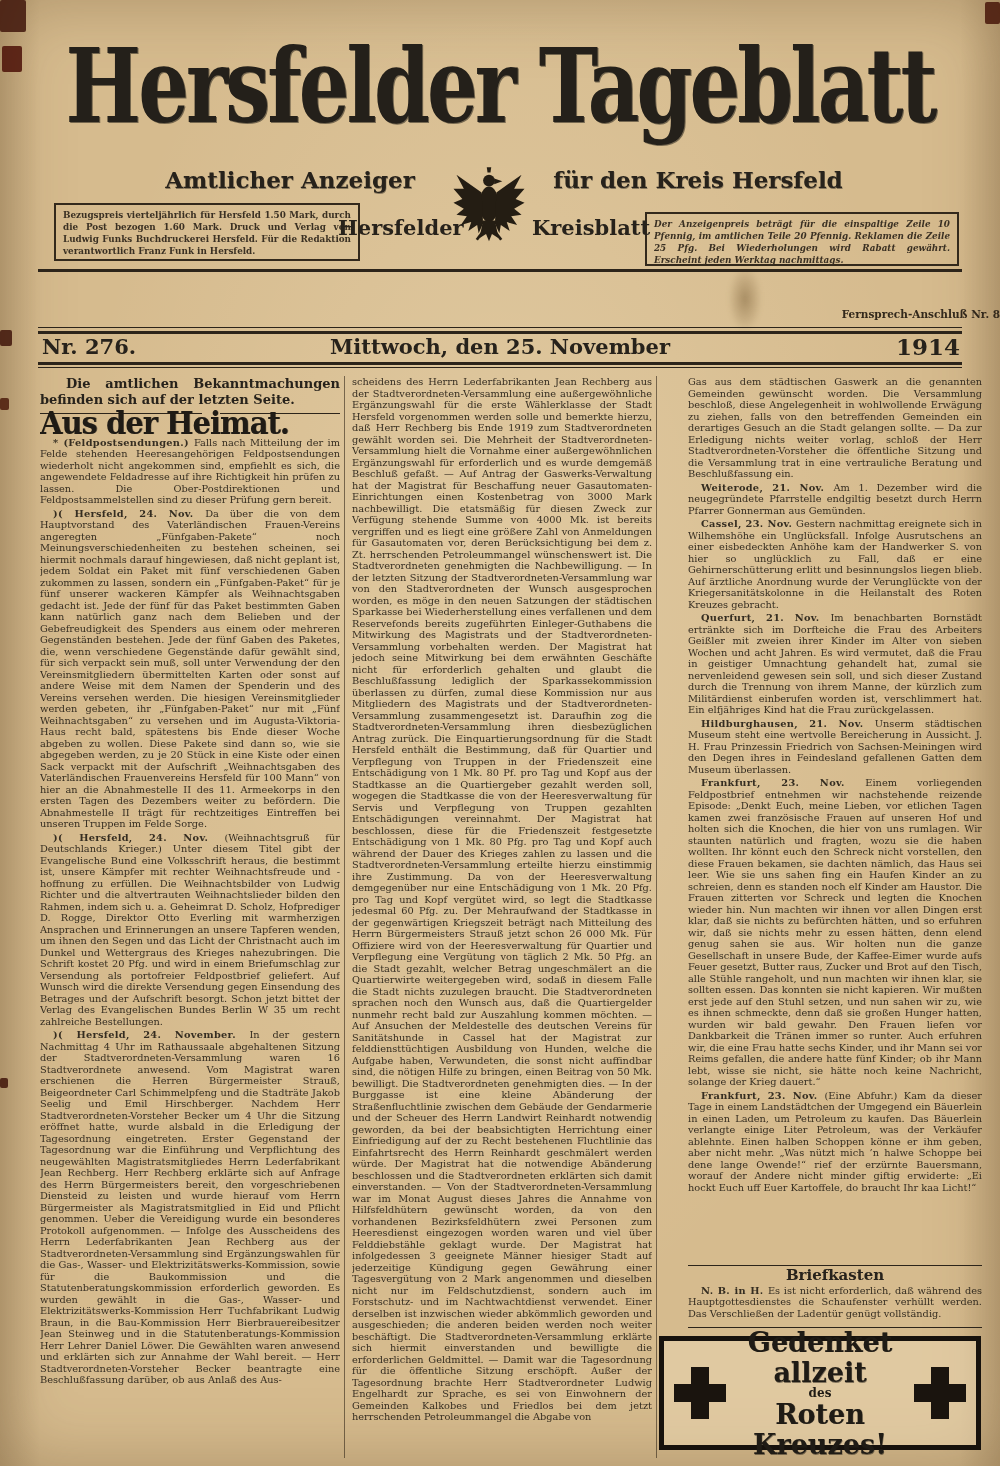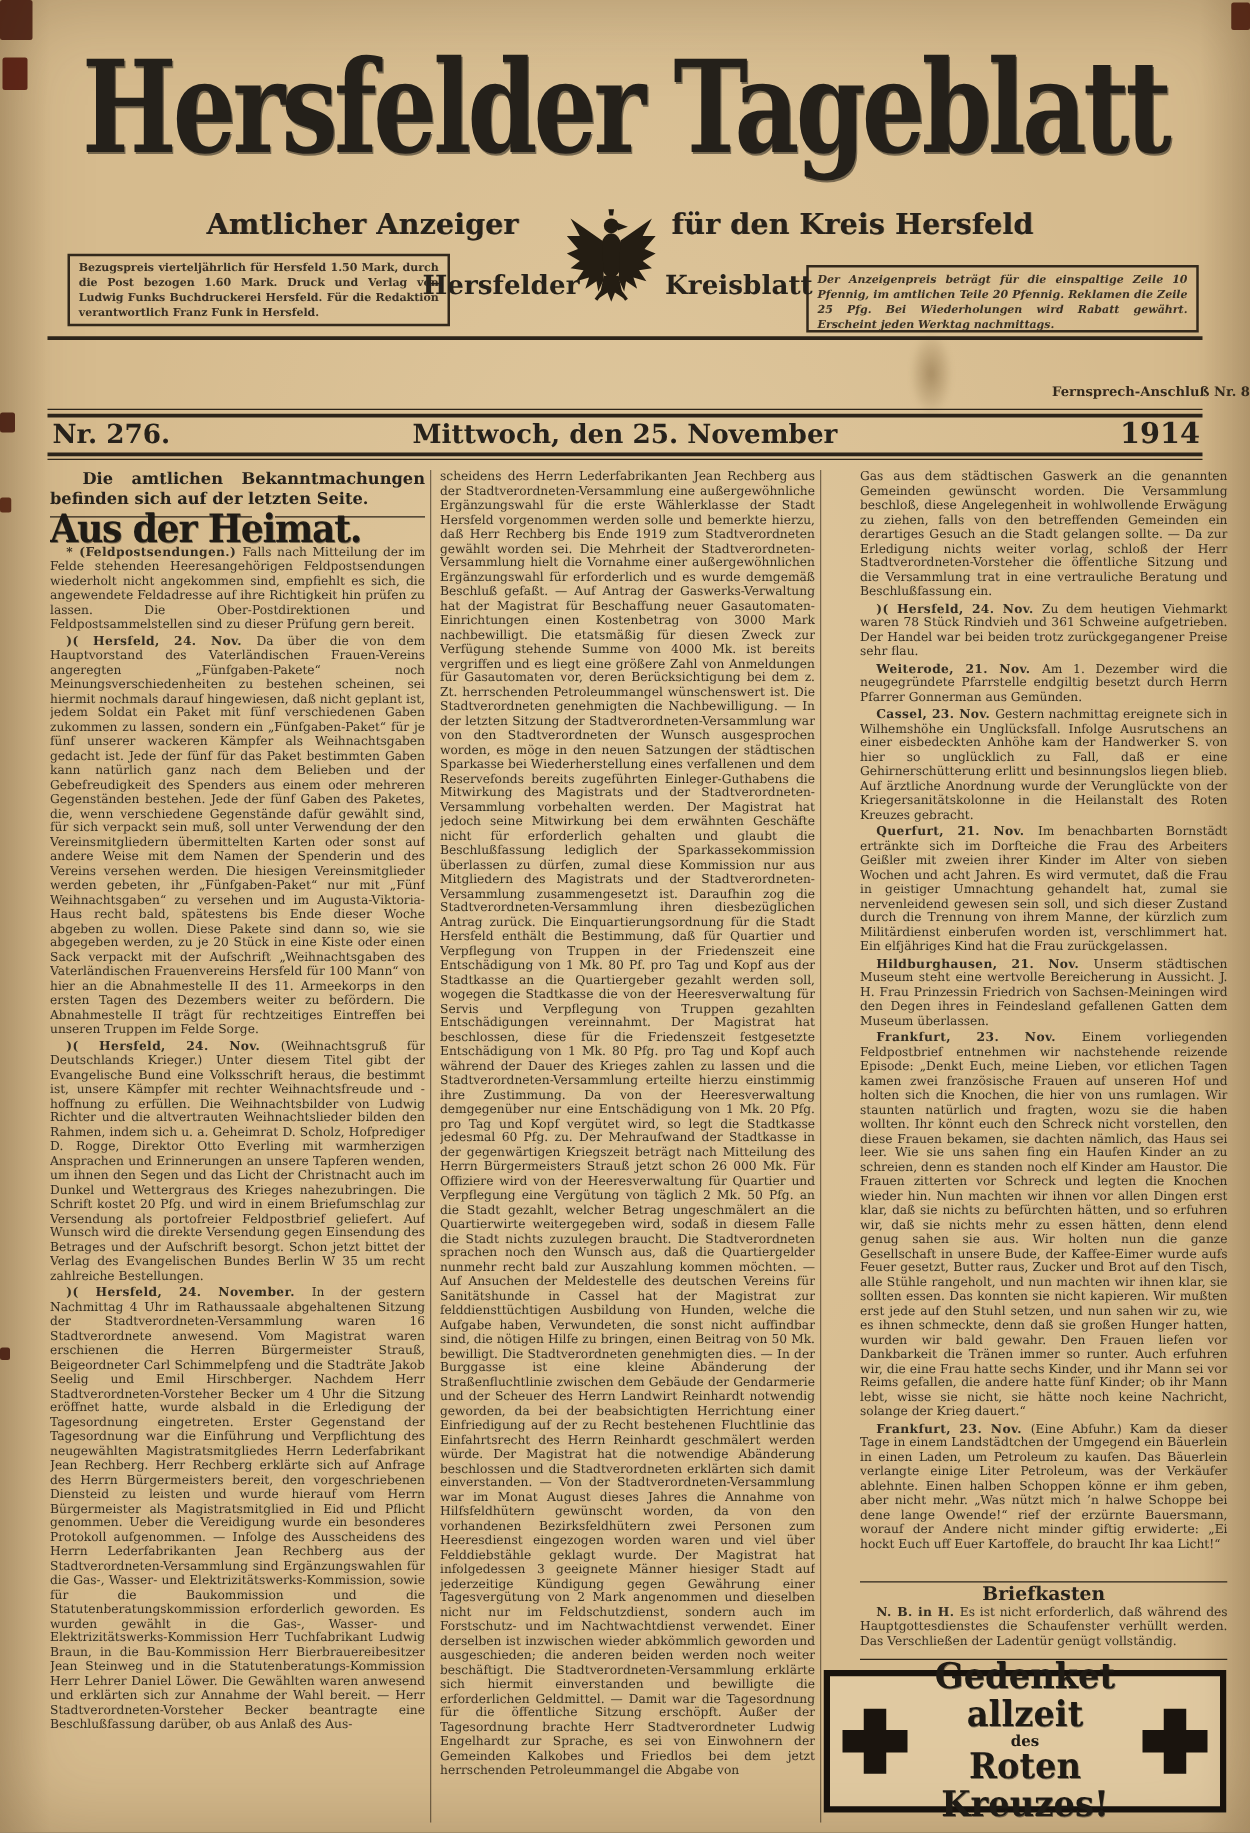--- a/index.html
+++ b/index.html
@@ -18,21 +18,21 @@
   .m6{right:0;top:2px;width:15px;height:22px;background:#4a1a0d;}
   .smudge{position:absolute;left:728px;top:266px;width:34px;height:66px;border-radius:50%;
           background:radial-gradient(closest-side, rgba(120,92,52,.5), rgba(0,0,0,0));filter:blur(2px);}
 
   .title{position:absolute;left:0;right:0;top:26px;text-align:center;font-weight:bold;
          font-size:80px;letter-spacing:-3px;color:#24201a;transform:scaleY(1.28);transform-origin:50% 0;
          white-space:nowrap;text-shadow:1px 1px 0 rgba(36,32,26,.55);}
   .subL,.subR{position:absolute;top:166px;font-size:23px;font-weight:bold;color:#27221b;text-align:center;
               text-shadow:.5px .5px 0 rgba(36,32,26,.45);}
   .subL{left:140px;width:300px;}
-  .subR{left:532px;width:300px;}
+  .subR{left:548px;width:300px;}
   .ibox{position:absolute;border:2px solid #33291c;padding:4px 7px;font-size:8.8px;line-height:12px;
         text-align:justify;color:#3a3023;font-weight:bold;}
   .iboxL{left:38px;top:203px;width:288px;height:46px;margin-left:16px;}
   .iboxR{left:645px;top:212px;width:296px;height:42px;font-style:italic;}
   .embL,.embR{position:absolute;top:215px;font-size:21px;font-weight:bold;color:#27221b;text-align:center;}
   .embL{left:338px;width:112px;}
   .embR{left:532px;width:112px;}
   .eagle{position:absolute;left:452px;top:152px;width:74px;height:112px;}
 
   .rule{position:absolute;left:38px;right:38px;background:#2c241a;}
@@ -145,21 +145,20 @@
 
   <div class="col col2">
     <div>
         <p class="bp cont">scheidens des Herrn Lederfabrikanten Jean Rechberg aus der Stadtverordneten-Versammlung eine außergewöhnliche Ergänzungswahl für die erste Wählerklasse der Stadt Hersfeld vorgenommen werden solle und bemerkte hierzu, daß Herr Rechberg bis Ende 1919 zum Stadtverordneten gewählt worden sei. Die Mehrheit der Stadtverordneten-Versammlung hielt die Vornahme einer außergewöhnlichen Ergänzungswahl für erforderlich und es wurde demgemäß Beschluß gefaßt. — Auf Antrag der Gaswerks-Verwaltung hat der Magistrat für Beschaffung neuer Gasautomaten-Einrichtungen einen Kostenbetrag von 3000 Mark nachbewilligt. Die etatsmäßig für diesen Zweck zur Verfügung stehende Summe von 4000 Mk. ist bereits vergriffen und es liegt eine größere Zahl von Anmeldungen für Gasautomaten vor, deren Berücksichtigung bei dem z. Zt. herrschenden Petroleummangel wünschenswert ist. Die Stadtverordneten genehmigten die Nachbewilligung. — In der letzten Sitzung der Stadtverordneten-Versammlung war von den Stadtverordneten der Wunsch ausgesprochen worden, es möge in den neuen Satzungen der städtischen Sparkasse bei Wiederherstellung eines verfallenen und dem Reservefonds bereits zugeführten Einleger-Guthabens die Mitwirkung des Magistrats und der Stadtverordneten-Versammlung vorbehalten werden. Der Magistrat hat jedoch seine Mitwirkung bei dem erwähnten Geschäfte nicht für erforderlich gehalten und glaubt die Beschlußfassung lediglich der Sparkassekommission überlassen zu dürfen, zumal diese Kommission nur aus Mitgliedern des Magistrats und der Stadtverordneten-Versammlung zusammengesetzt ist. Daraufhin zog die Stadtverordneten-Versammlung ihren diesbezüglichen Antrag zurück. Die Einquartierungsordnung für die Stadt Hersfeld enthält die Bestimmung, daß für Quartier und Verpflegung von Truppen in der Friedenszeit eine Entschädigung von 1 Mk. 80 Pf. pro Tag und Kopf aus der Stadtkasse an die Quartiergeber gezahlt werden soll, wogegen die Stadtkasse die von der Heeresverwaltung für Servis und Verpflegung von Truppen gezahlten Entschädigungen vereinnahmt. Der Magistrat hat beschlossen, diese für die Friedenszeit festgesetzte Entschädigung von 1 Mk. 80 Pfg. pro Tag und Kopf auch während der Dauer des Krieges zahlen zu lassen und die Stadtverordneten-Versammlung erteilte hierzu einstimmig ihre Zustimmung. Da von der Heeresverwaltung demgegenüber nur eine Entschädigung von 1 Mk. 20 Pfg. pro Tag und Kopf vergütet wird, so legt die Stadtkasse jedesmal 60 Pfg. zu. Der Mehraufwand der Stadtkasse in der gegenwärtigen Kriegszeit beträgt nach Mitteilung des Herrn Bürgermeisters Strauß jetzt schon 26 000 Mk. Für Offiziere wird von der Heeresverwaltung für Quartier und Verpflegung eine Vergütung von täglich 2 Mk. 50 Pfg. an die Stadt gezahlt, welcher Betrag ungeschmälert an die Quartierwirte weitergegeben wird, sodaß in diesem Falle die Stadt nichts zuzulegen braucht. Die Stadtverordneten sprachen noch den Wunsch aus, daß die Quartiergelder nunmehr recht bald zur Auszahlung kommen möchten. — Auf Ansuchen der Meldestelle des deutschen Vereins für Sanitätshunde in Cassel hat der Magistrat zur felddiensttüchtigen Ausbildung von Hunden, welche die Aufgabe haben, Verwundeten, die sonst nicht auffindbar sind, die nötigen Hilfe zu bringen, einen Beitrag von 50 Mk. bewilligt. Die Stadtverordneten genehmigten dies. — In der Burggasse ist eine kleine Abänderung der Straßenfluchtlinie zwischen dem Gebäude der Gendarmerie und der Scheuer des Herrn Landwirt Reinhardt notwendig geworden, da bei der beabsichtigten Herrichtung einer Einfriedigung auf der zu Recht bestehenen Fluchtlinie das Einfahrtsrecht des Herrn Reinhardt geschmälert werden würde. Der Magistrat hat die notwendige Abänderung beschlossen und die Stadtverordneten erklärten sich damit einverstanden. — Von der Stadtverordneten-Versammlung war im Monat August dieses Jahres die Annahme von Hilfsfeldhütern gewünscht worden, da von den vorhandenen Bezirksfeldhütern zwei Personen zum Heeresdienst eingezogen worden waren und viel über Felddiebstähle geklagt wurde. Der Magistrat hat infolgedessen 3 geeignete Männer hiesiger Stadt auf jederzeitige Kündigung gegen Gewährung einer Tagesvergütung von 2 Mark angenommen und dieselben nicht nur im Feldschutzdienst, sondern auch im Forstschutz- und im Nachtwachtdienst verwendet. Einer derselben ist inzwischen wieder abkömmlich geworden und ausgeschieden; die anderen beiden werden noch weiter beschäftigt. Die Stadtverordneten-Versammlung erklärte sich hiermit einverstanden und bewilligte die erforderlichen Geldmittel. — Damit war die Tagesordnung für die öffentliche Sitzung erschöpft. Außer der Tagesordnung brachte Herr Stadtverordneter Ludwig Engelhardt zur Sprache, es sei von Einwohnern der Gemeinden Kalkobes und Friedlos bei dem jetzt herrschenden Petroleummangel die Abgabe von</p>
       </div>
   </div>
 
   <div class="col col3">
     <div>
         <p class="bp cont">Gas aus dem städtischen Gaswerk an die genannten Gemeinden gewünscht worden. Die Versammlung beschloß, diese Angelegenheit in wohlwollende Erwägung zu ziehen, falls von den betreffenden Gemeinden ein derartiges Gesuch an die Stadt gelangen sollte. — Da zur Erledigung nichts weiter vorlag, schloß der Herr Stadtverordneten-Vorsteher die öffentliche Sitzung und die Versammlung trat in eine vertrauliche Beratung und Beschlußfassung ein.</p>
-        <p class="bp"><b>)( Hersfeld, 24. Nov. </b>Zu dem heutigen Viehmarkt waren 78 Stück Rindvieh und 361 Schweine aufgetrieben. Der Handel war bei beiden trotz zurückgegangener Preise sehr flau.</p>
         <p class="bp"><b>Weiterode, 21. Nov. </b>Am 1. Dezember wird die neugegründete Pfarrstelle endgiltig besetzt durch Herrn Pfarrer Gonnerman aus Gemünden.</p>
         <p class="bp"><b>Cassel, 23. Nov. </b>Gestern nachmittag ereignete sich in Wilhemshöhe ein Unglücksfall. Infolge Ausrutschens an einer eisbedeckten Anhöhe kam der Handwerker S. von hier so unglücklich zu Fall, daß er eine Gehirnerschütterung erlitt und besinnungslos liegen blieb. Auf ärztliche Anordnung wurde der Verunglückte von der Kriegersanitätskolonne in die Heilanstalt des Roten Kreuzes gebracht.</p>
         <p class="bp"><b>Querfurt, 21. Nov. </b>Im benachbarten Bornstädt ertränkte sich im Dorfteiche die Frau des Arbeiters Geißler mit zweien ihrer Kinder im Alter von sieben Wochen und acht Jahren. Es wird vermutet, daß die Frau in geistiger Umnachtung gehandelt hat, zumal sie nervenleidend gewesen sein soll, und sich dieser Zustand durch die Trennung von ihrem Manne, der kürzlich zum Militärdienst einberufen worden ist, verschlimmert hat. Ein elfjähriges Kind hat die Frau zurückgelassen.</p>
         <p class="bp"><b>Hildburghausen, 21. Nov. </b>Unserm städtischen Museum steht eine wertvolle Bereicherung in Aussicht. J. H. Frau Prinzessin Friedrich von Sachsen-Meiningen wird den Degen ihres in Feindesland gefallenen Gatten dem Museum überlassen.</p>
         <p class="bp"><b>Frankfurt, 23. Nov. </b>Einem vorliegenden Feldpostbrief entnehmen wir nachstehende reizende Episode: „Denkt Euch, meine Lieben, vor etlichen Tagen kamen zwei französische Frauen auf unseren Hof und holten sich die Knochen, die hier von uns rumlagen. Wir staunten natürlich und fragten, wozu sie die haben wollten. Ihr könnt euch den Schreck nicht vorstellen, den diese Frauen bekamen, sie dachten nämlich, das Haus sei leer. Wie sie uns sahen fing ein Haufen Kinder an zu schreien, denn es standen noch elf Kinder am Haustor. Die Frauen zitterten vor Schreck und legten die Knochen wieder hin. Nun machten wir ihnen vor allen Dingen erst klar, daß sie nichts zu befürchten hätten, und so erfuhren wir, daß sie nichts mehr zu essen hätten, denn elend genug sahen sie aus. Wir holten nun die ganze Gesellschaft in unsere Bude, der Kaffee-Eimer wurde aufs Feuer gesetzt, Butter raus, Zucker und Brot auf den Tisch, alle Stühle rangeholt, und nun machten wir ihnen klar, sie sollten essen. Das konnten sie nicht kapieren. Wir mußten erst jede auf den Stuhl setzen, und nun sahen wir zu, wie es ihnen schmeckte, denn daß sie großen Hunger hatten, wurden wir bald gewahr. Den Frauen liefen vor Dankbarkeit die Tränen immer so runter. Auch erfuhren wir, die eine Frau hatte sechs Kinder, und ihr Mann sei vor Reims gefallen, die andere hatte fünf Kinder; ob ihr Mann lebt, wisse sie nicht, sie hätte noch keine Nachricht, solange der Krieg dauert.“</p>
         <p class="bp"><b>Frankfurt, 23. Nov. </b>(Eine Abfuhr.) Kam da dieser Tage in einem Landstädtchen der Umgegend ein Bäuerlein in einen Laden, um Petroleum zu kaufen. Das Bäuerlein verlangte einige Liter Petroleum, was der Verkäufer ablehnte. Einen halben Schoppen könne er ihm geben, aber nicht mehr. „Was nützt mich ’n halwe Schoppe bei dene lange Owende!“ rief der erzürnte Bauersmann, worauf der Andere nicht minder giftig erwiderte: „Ei hockt Euch uff Euer Kartoffele, do braucht Ihr kaa Licht!“</p>
       </div>
     <div class="spacer"></div>
     <div class="c3rule"></div>
     <div class="bk-title">Briefkasten</div>

